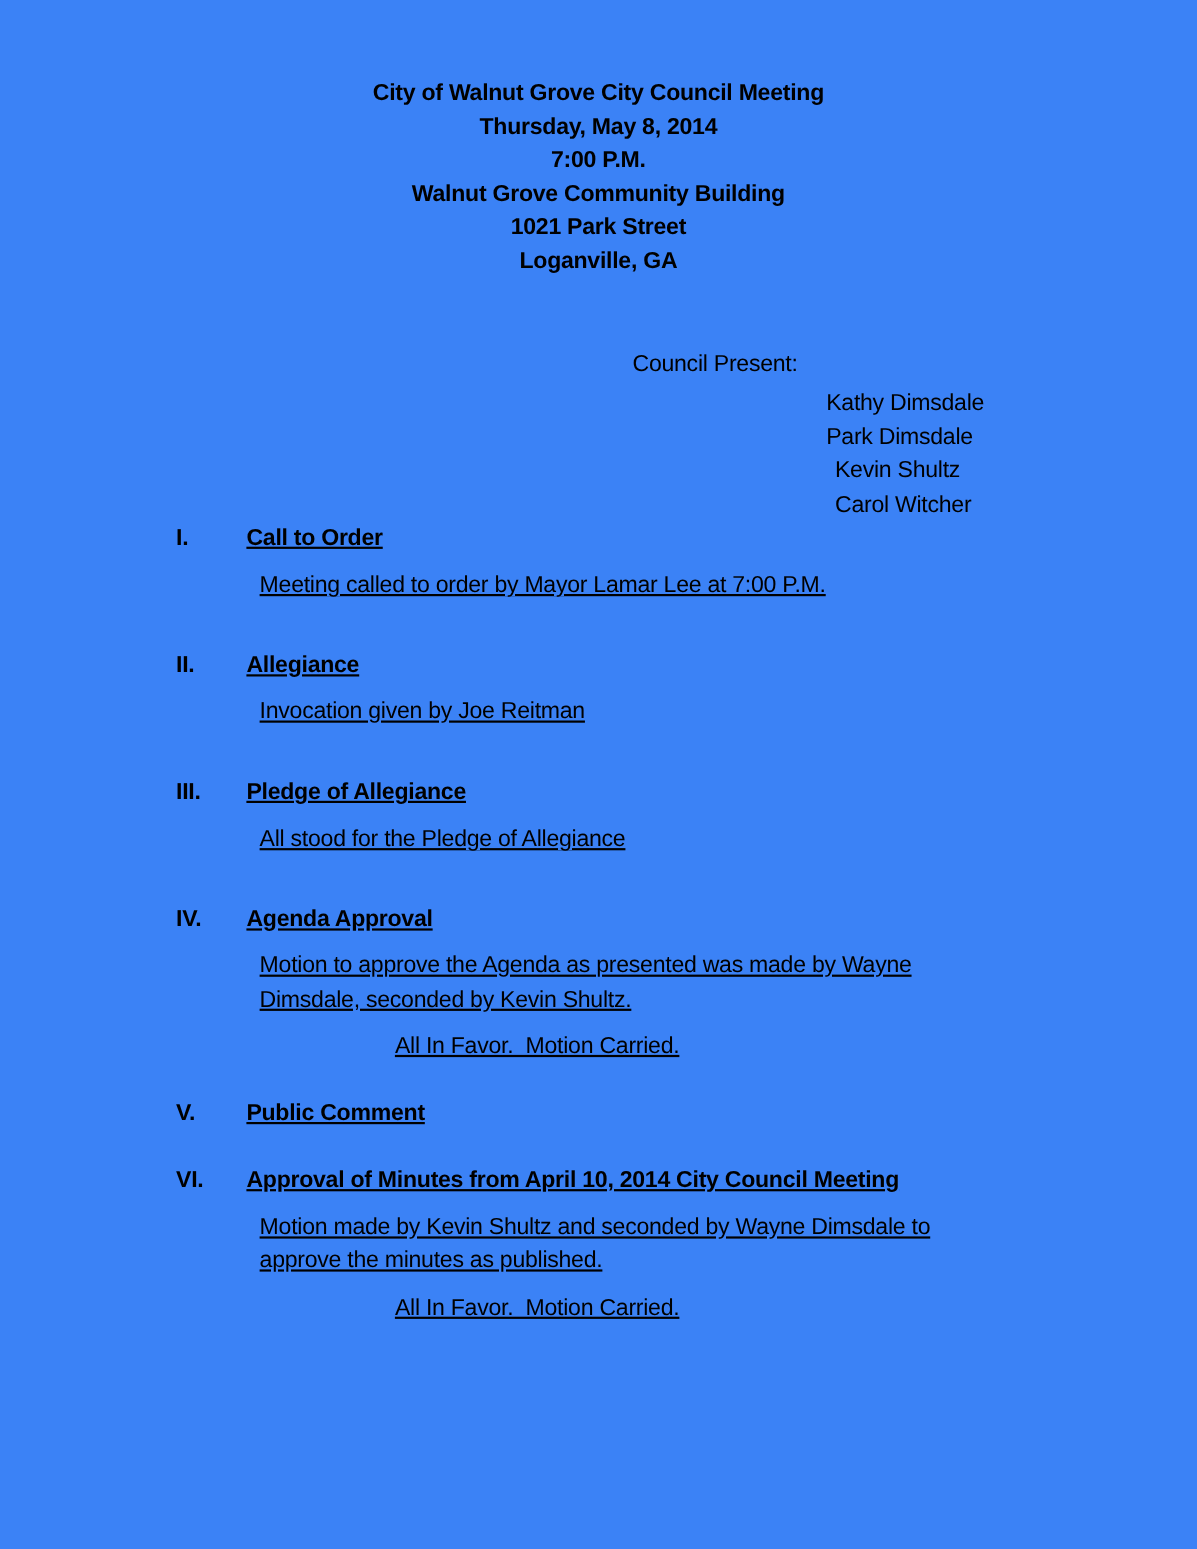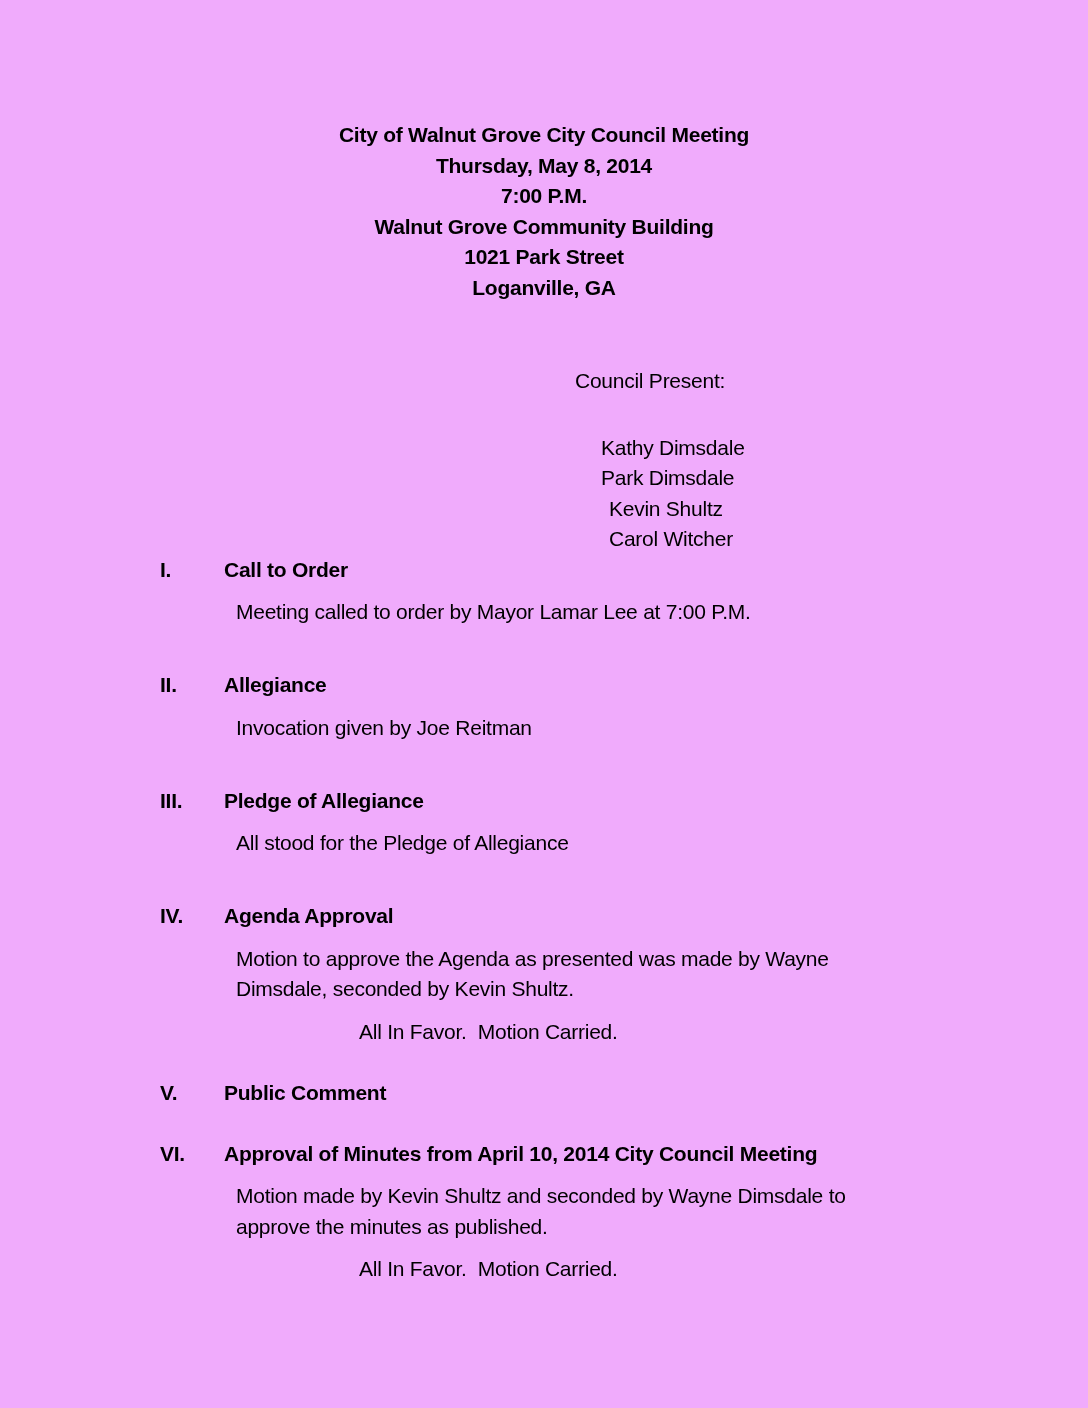--- a/index.html
+++ b/index.html
@@ -4,39 +4,38 @@
 <style>
   html, body {
     margin: 0;
     padding: 0;
     background: #ffffff;
   }
   .page {
     position: relative;
     width: 1088px;
     height: 1408px;
-    background: #f0abfc;
+    background: #3b82f6;
     color: #000000;
     font-family: "Liberation Sans", sans-serif;
     font-size: 21px;
     line-height: 30.5px;
     letter-spacing: -0.25px;
     box-sizing: border-box;
-    padding-top: 120px;
+    padding-top: 70px;
     overflow: hidden;
   }
   .doc-header {
     text-align: center;
     font-weight: bold;
   }
   .council {
     display: flex;
     margin-left: 575px;
     margin-top: 63px;
-    flex-direction: column;
   }
   .council-label {
     white-space: nowrap;
   }
   .council-names {
     margin-left: 26px;
     margin-top: 36px;
   }
   .council-names .council-member:nth-child(3),
   .council-names .council-member:nth-child(4) {
@@ -50,20 +49,21 @@
     margin-left: 160px;
     margin-bottom: 30.5px;
   }
   .sec-numeral {
     flex: none;
     width: 64px;
     font-weight: bold;
   }
   .sec-content {
     width: 710px;
+    text-decoration: underline;
   }
   .sec-title {
     margin: 0;
     font-size: inherit;
     line-height: inherit;
     font-weight: bold;
   }
   .sec-body {
     margin: 12px;
   }

